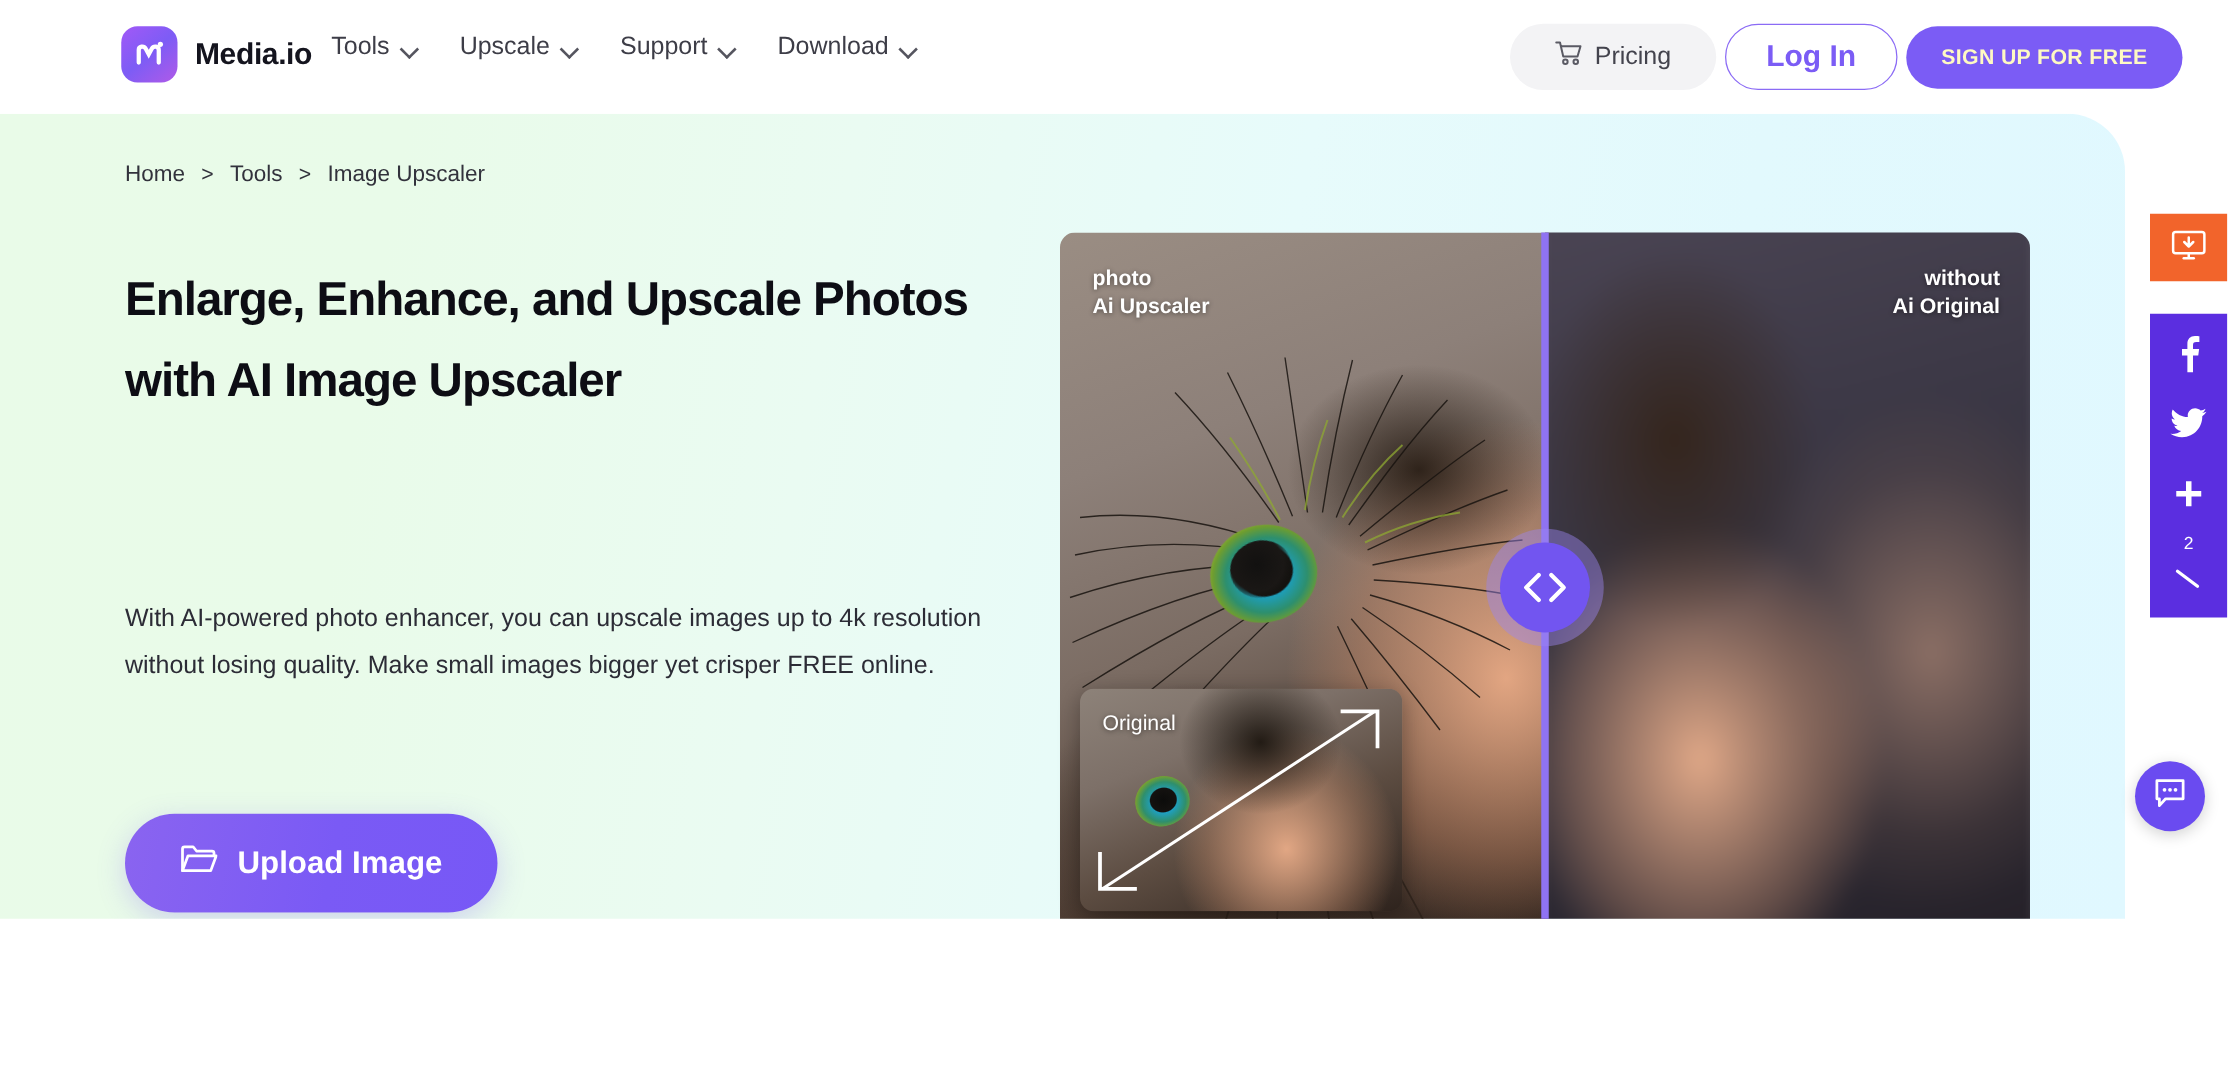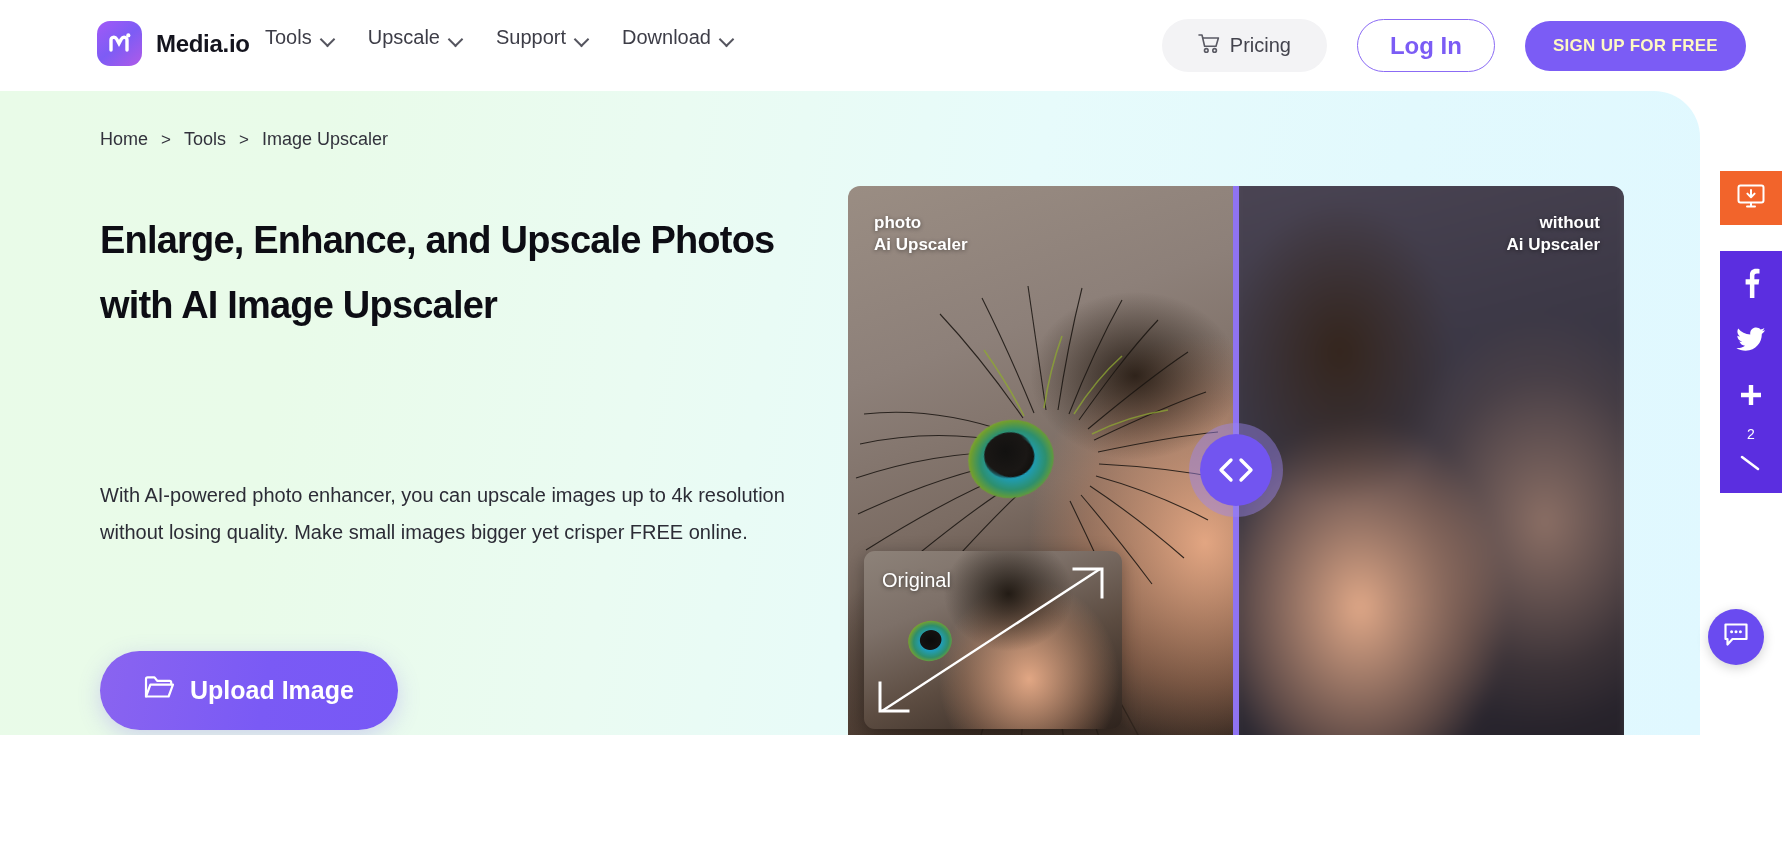--- a/index.html
+++ b/index.html
@@ -88,21 +88,21 @@
     border-bottom:2px solid #55555f;
     transform: rotate(45deg);
   }
 
   .header-actions {
     position: absolute;
     right: 36px;
     top: 19px;
     display: flex;
     align-items: center;
-    gap: 30px;
+    gap: 7px;
   }
   .btn-pricing {
     height: 53px;
     padding: 0 36px;
     border-radius: 27px;
     background: #f3f3f5;
     border: none;
     display: flex; align-items: center; gap: 9px;
     font-size: 20px;
     color: #43434d;
@@ -337,21 +337,21 @@
     border-radius:50%;
     background:
       radial-gradient(ellipse at 52% 48%, #0c0c0b 0%, #141210 32%, rgba(20,18,16,0) 35%),
       radial-gradient(ellipse at 52% 52%, #1aa9ca 0%, #1f9fc0 30%, #2f8f6c 54%, #74a032 70%, #a2bc36 82%, rgba(162,188,54,0) 93%);
     transform: rotate(-14deg);
   }
   .orig-label {
     position:absolute;
     left: 18px; top: 18px;
     color:#ffffff;
-    font-size: 20px;
+    font-size: 17px;
     z-index: 4;
     text-shadow: 0 1px 4px rgba(0,0,0,0.5);
   }
   .zoom-arrow { position:absolute; inset:0; z-index:3; }
 
   
   .rail {
     position: absolute;
     right: 0;
     top: 171px;
@@ -523,21 +523,21 @@
           </g>
         </svg>
         <div class="feather-eye"></div>
         <div class="cmp-label label-with">photo
 Ai Upscaler</div>
       </div>
 
       <div class="cmp-pane cmp-right">
         <div class="art-right"></div>
         <div class="cmp-label label-without">without
-Ai Upscaler</div>
+Ai Original</div>
       </div>
 
       <div class="cmp-divider"></div>
 
       <div class="cmp-handle">
         <div class="cmp-handle-inner">
           <svg width="40" height="26" viewBox="0 0 40 26">
             <path d="M15 3 L5 13 L15 23" stroke="#ffffff" stroke-width="3.4" fill="none" stroke-linecap="round" stroke-linejoin="round"></path>
             <path d="M25 3 L35 13 L25 23" stroke="#ffffff" stroke-width="3.4" fill="none" stroke-linecap="round" stroke-linejoin="round"></path>
           </svg>

